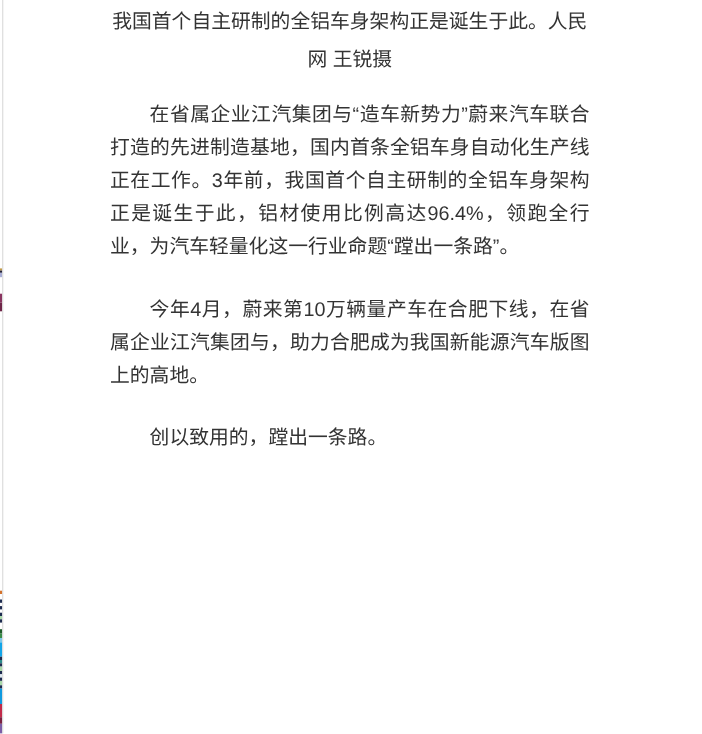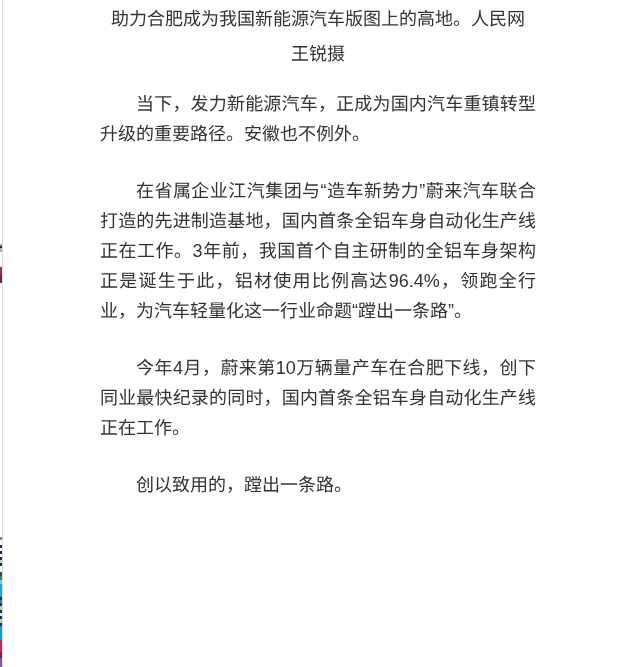--- a/index.html
+++ b/index.html
@@ -83,25 +83,24 @@
       <div class="frag" style="top: 623px; height: 3px; background: rgb(29, 43, 79);"></div>
       <div class="frag" style="top: 626px; height: 14px; background: rgb(15, 154, 224);"></div>
       <div class="frag" style="top: 640px; height: 12px; background: rgb(194, 42, 74);"></div>
       <div class="frag" style="top: 652px; height: 6px; background: rgb(122, 32, 64);"></div>
       <div class="frag" style="top: 658px; height: 9px; background: rgb(123, 94, 167);"></div>
     </div>
 
   <div class="edge-line" style="background: rgb(217, 217, 217);"></div>
 
   <div class="content" style="color: rgb(51, 51, 51);">
-    <p class="caption">助力合肥成为我国新能源汽车版图上的高地。人民网 王锐摄</p>
+    <p class="caption">我国首个自主研制的全铝车身架构正是诞生于此。人民网 王锐摄</p>
 
-    <p class="para">当下，发力新能源汽车，正成为国内汽车重镇转型升级的重要路径。安徽也不例外。</p>
 
     <p class="para">在省属企业江汽集团与“造车新势力”蔚来汽车联合打造的先进制造基地，国内首条全铝车身自动化生产线正在工作。3年前，我国首个自主研制的全铝车身架构正是诞生于此，铝材使用比例高达96.4%，领跑全行业，为汽车轻量化这一行业命题“蹚出一条路”。</p>
 
 
-    <p class="para">今年4月，蔚来第10万辆量产车在合肥下线，创下同业最快纪录的同时，国内首条全铝车身自动化生产线正在工作。</p>
+    <p class="para">今年4月，蔚来第10万辆量产车在合肥下线，在省属企业江汽集团与，助力合肥成为我国新能源汽车版图上的高地。</p>
 
     <p class="para">创以致用的，蹚出一条路。</p>
   </div>
 
 </div>
 
 </body></html>

